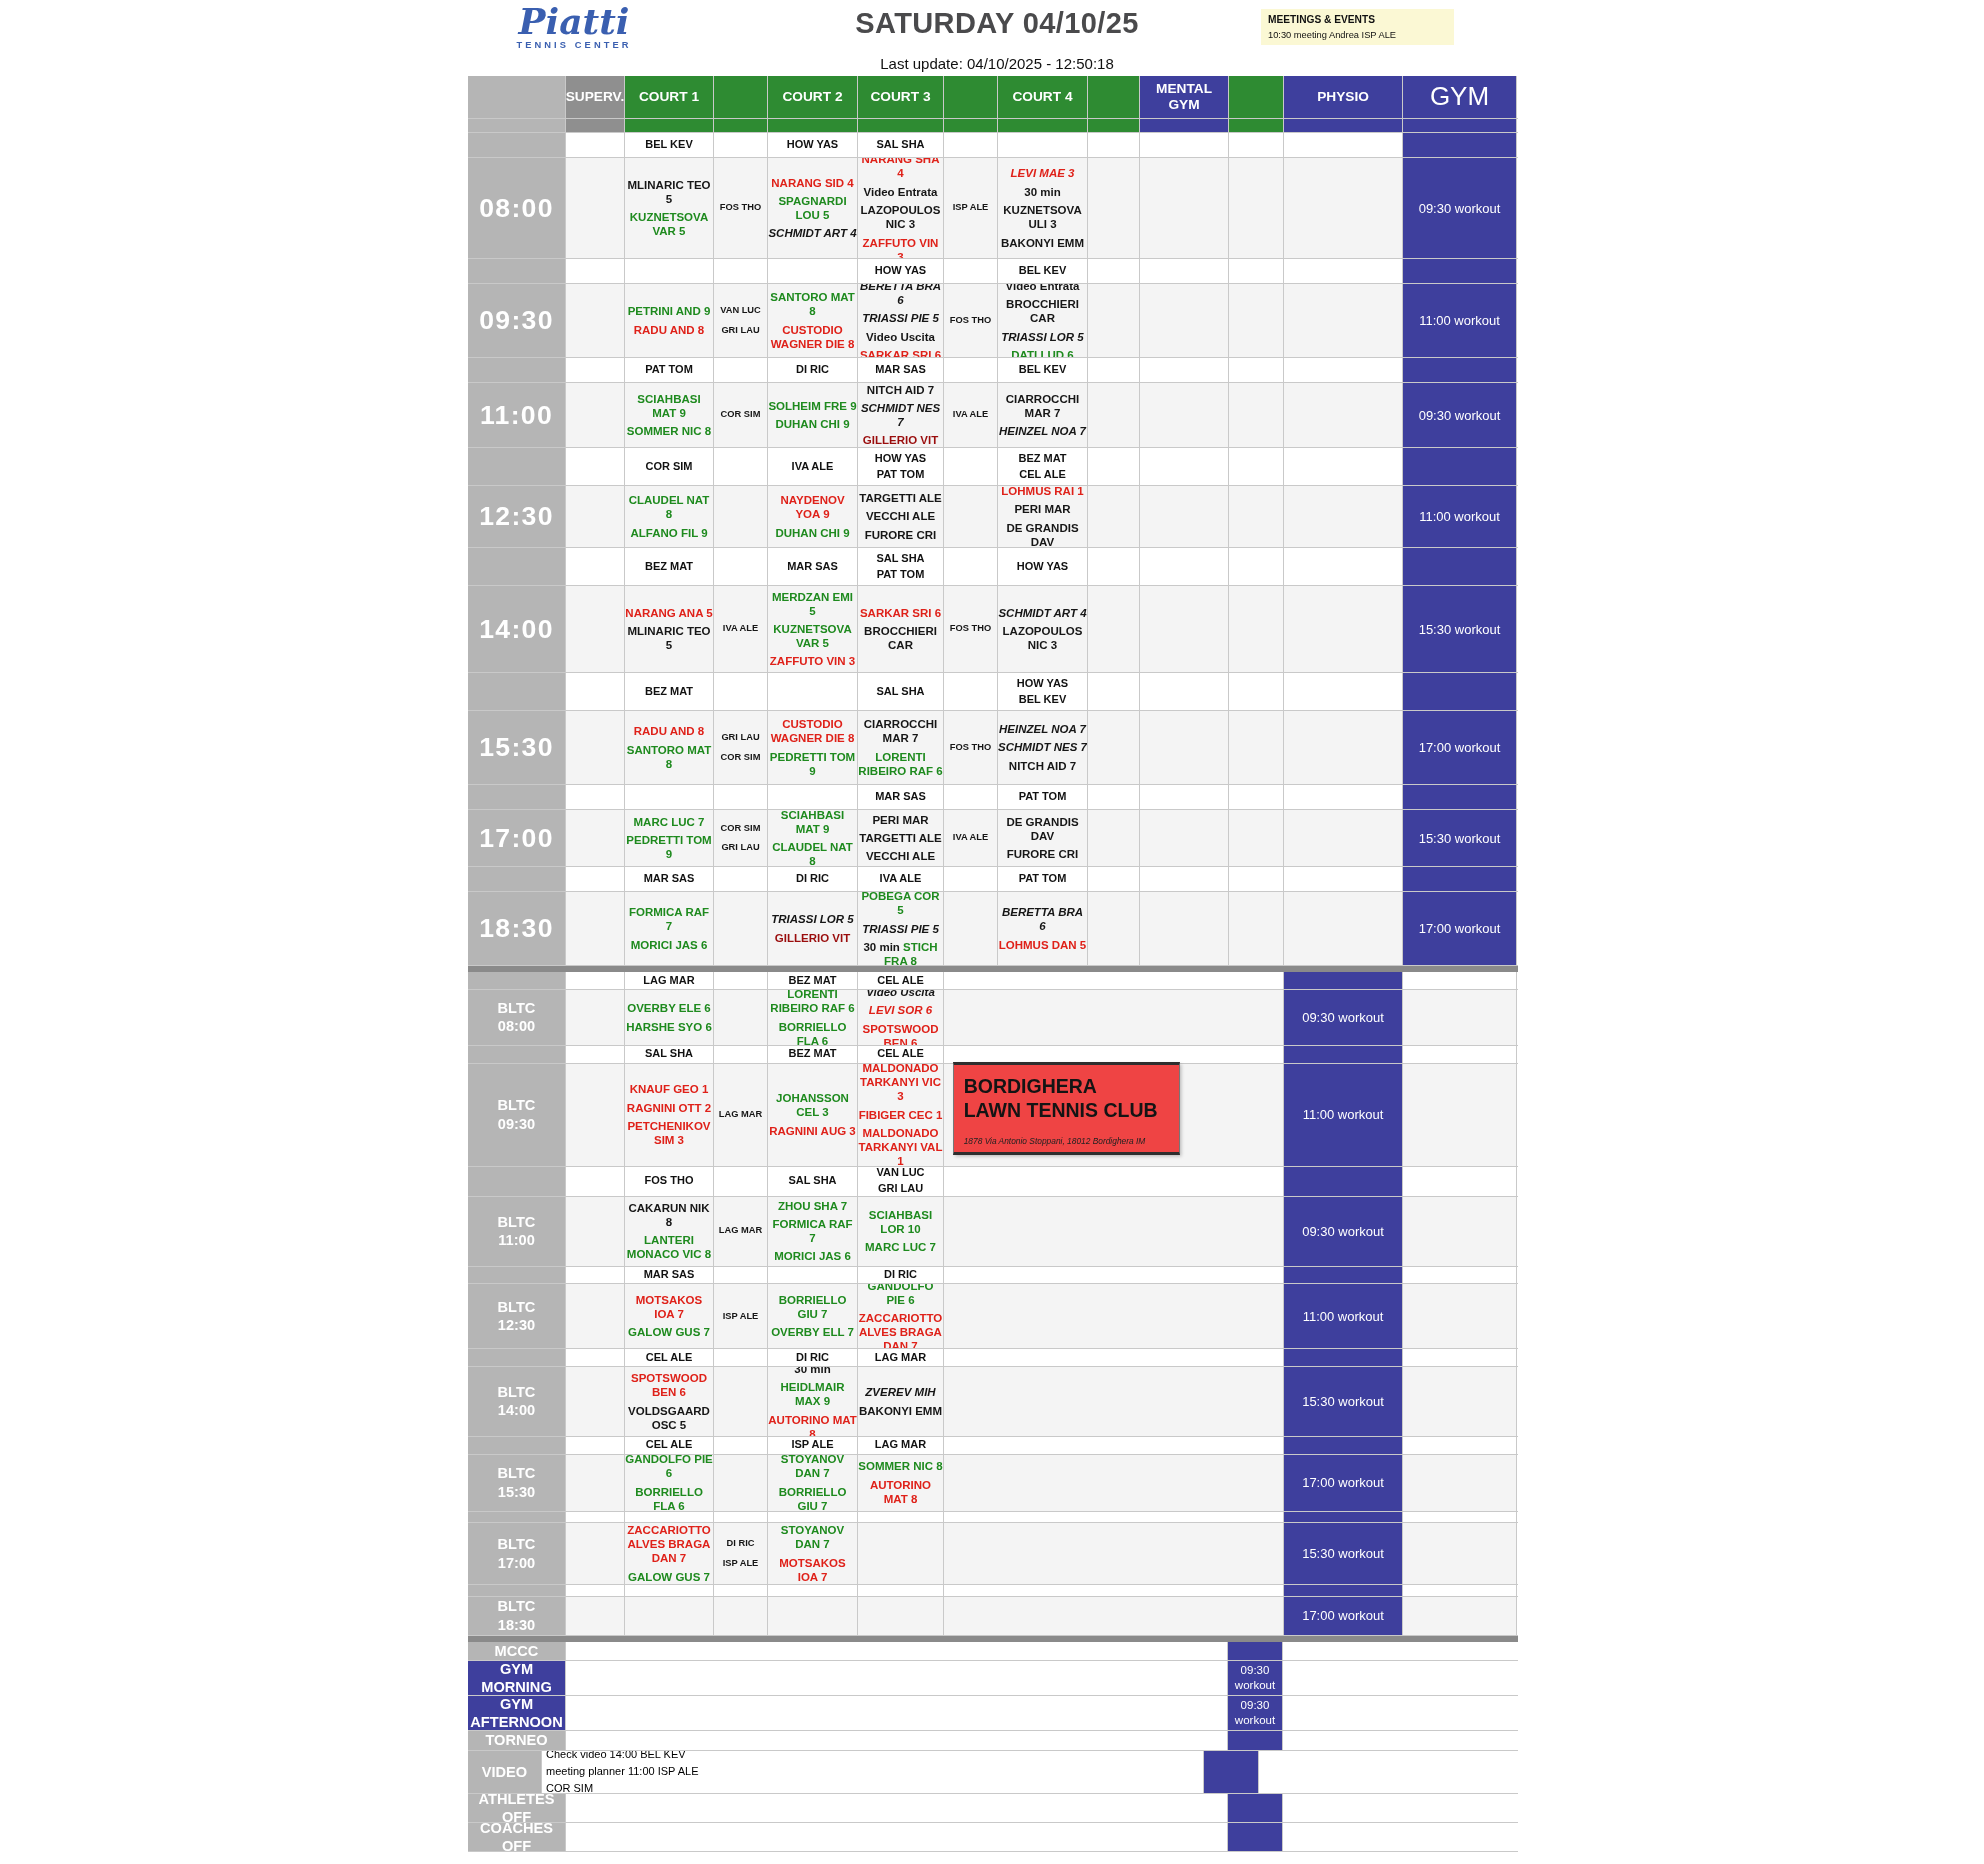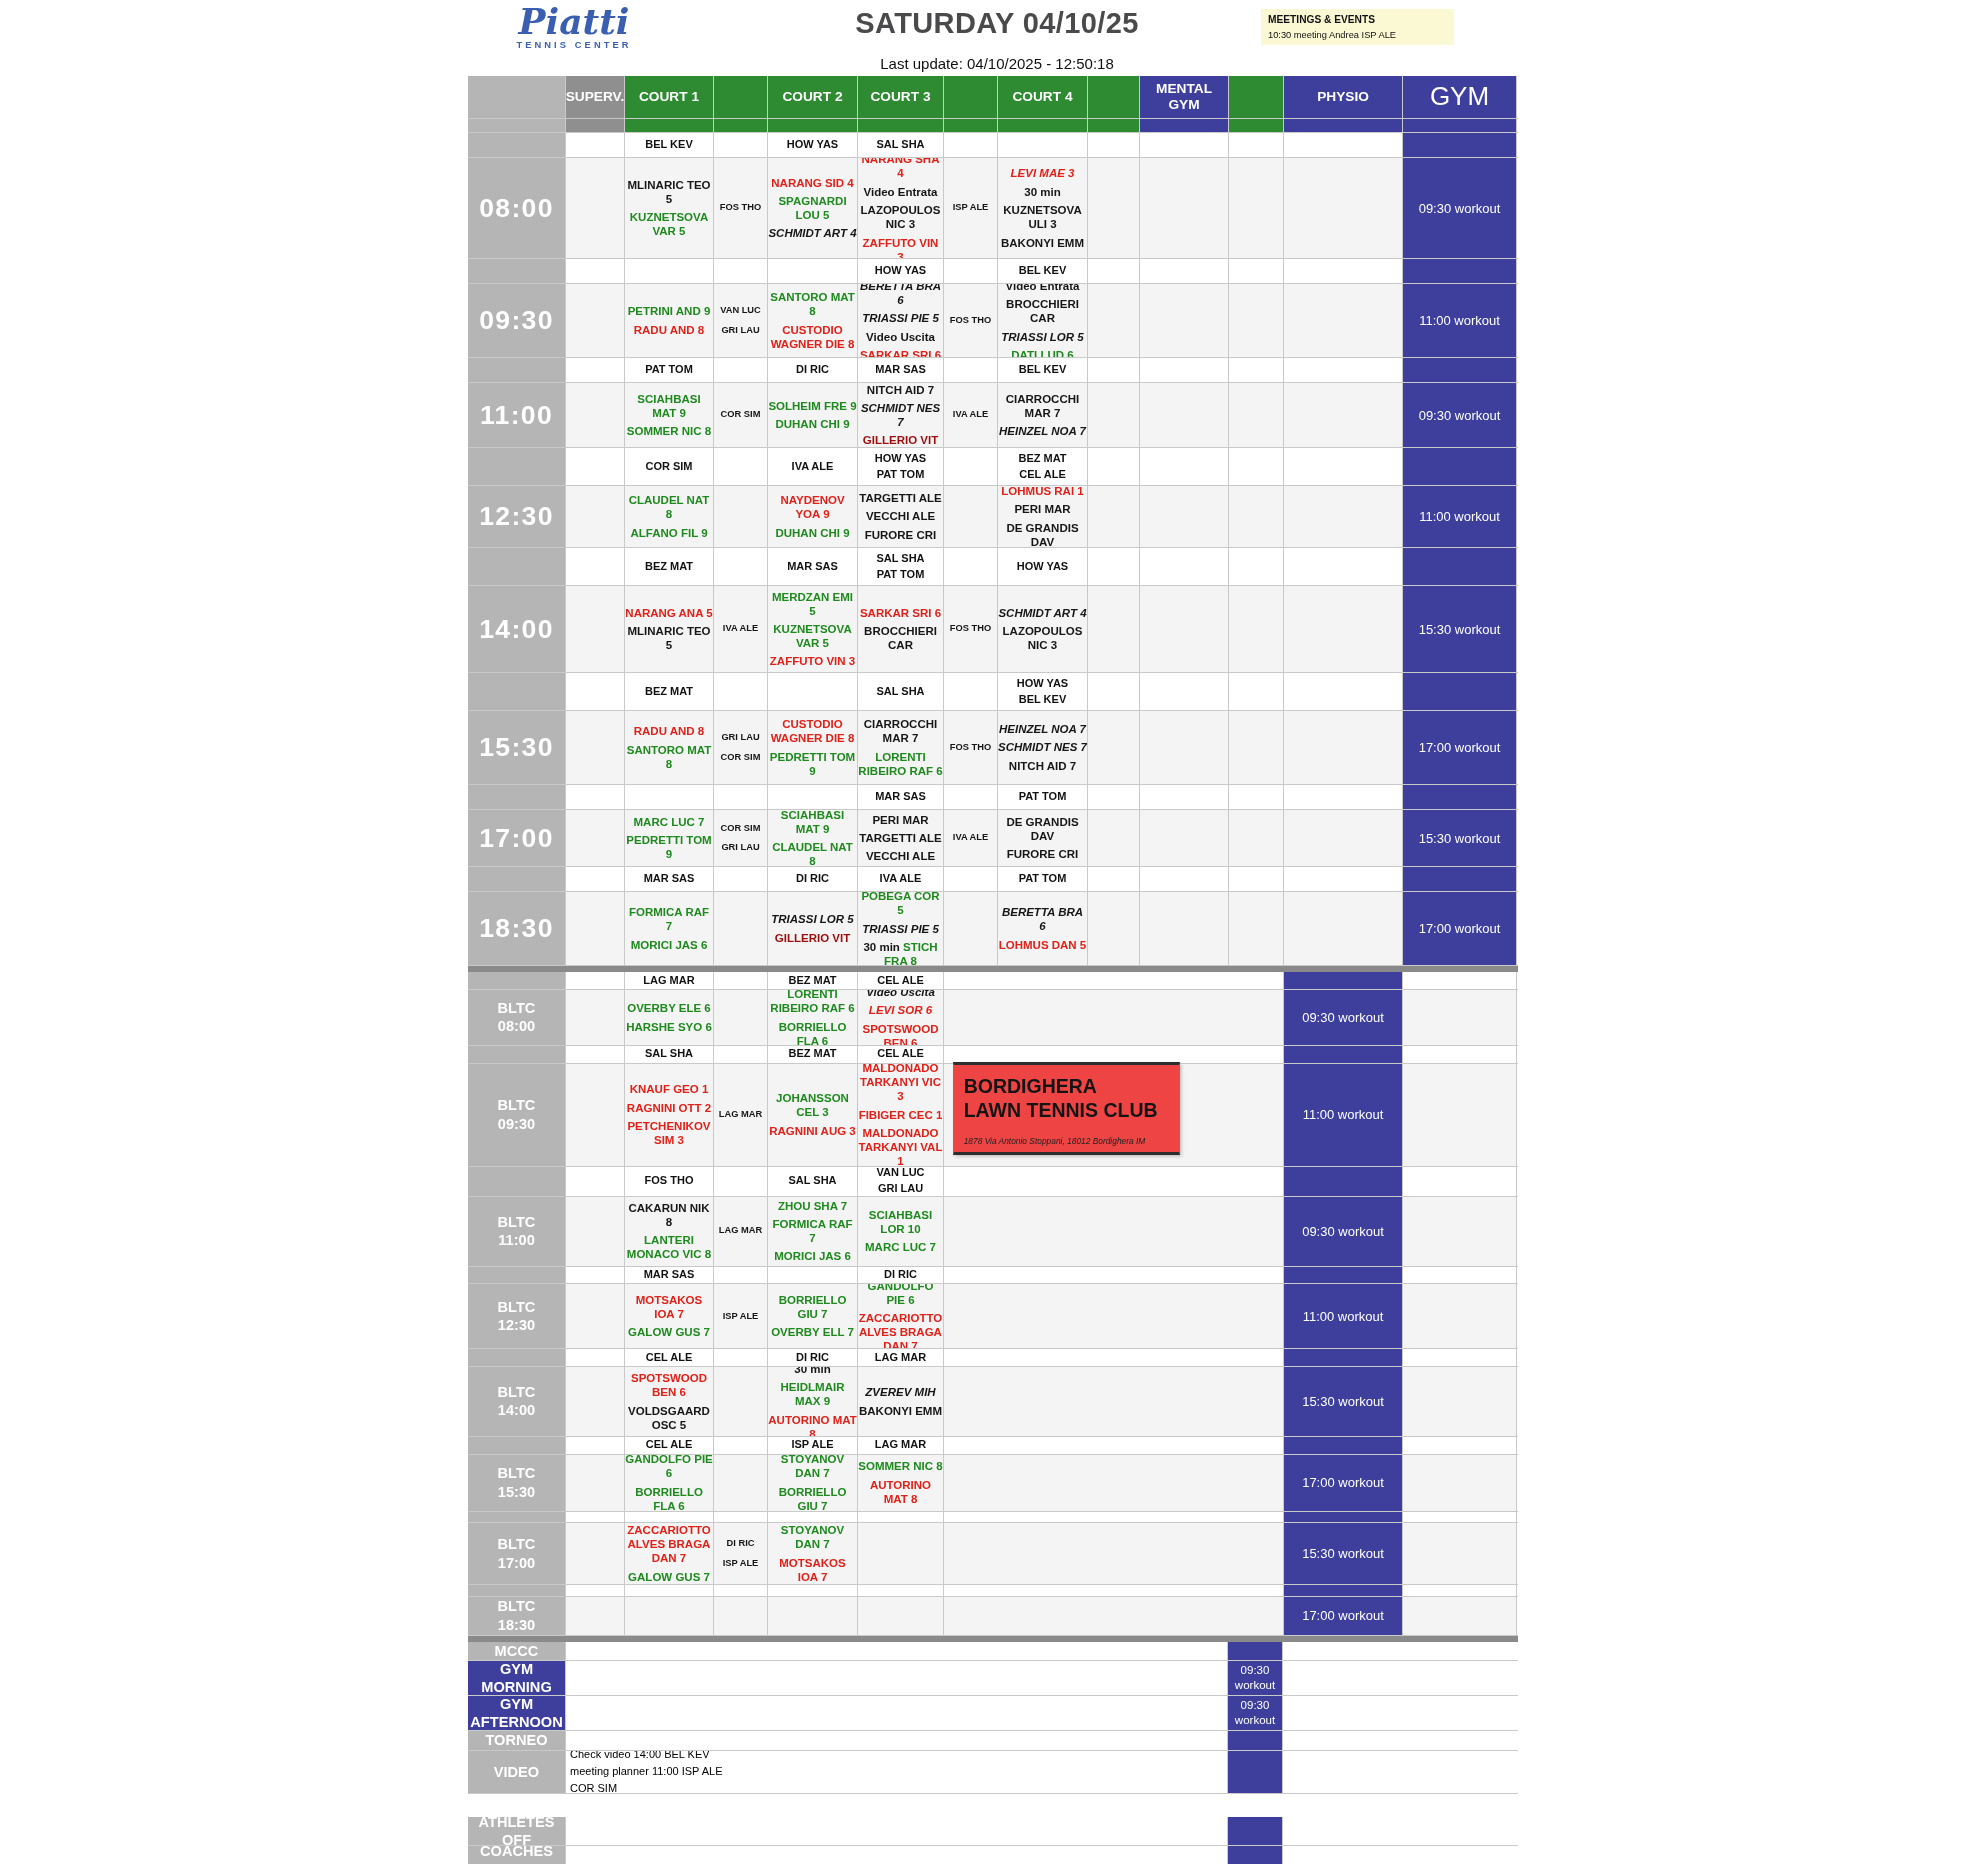--- a/index.html
+++ b/index.html
@@ -938,31 +938,31 @@
       </div>
     </div>
     <div class="row" style="height: 19.5px;">
       <div class="cell bg-time" style="width: 98px;">
         <div class="time-sm">TORNEO</div>
       </div>
       <div class="cell bg-white" style="width: 662px;"></div>
       <div class="cell bg-blue" style="width: 55px;"></div>
     </div>
     <div class="row" style="height: 43px;">
-      <div class="cell bg-time" style="width: 98px;">
+      <div class="cell bg-time" style="width: 74px;">
         <div class="time-sm">VIDEO</div>
       </div>
       <div class="cell bg-white notecell" style="width: 662px;">
         <div class="note-line">Check video 14:00 BEL KEV</div>
         <div class="note-line">meeting planner 11:00 ISP  ALE</div>
         <div class="note-line">COR SIM</div>
       </div>
       <div class="cell bg-blue" style="width: 55px;"></div>
     </div>
-    <div class="row" style="height: 29px; margin-top: 23px;">
+    <div class="row" style="height: 29px;">
       <div class="cell bg-time" style="width: 98px;">
         <div class="time-sm">ATHLETES</div>
         <div class="time-sm">OFF</div>
       </div>
       <div class="cell bg-white" style="width: 662px;"></div>
       <div class="cell bg-blue" style="width: 55px;"></div>
     </div>
     <div class="row" style="height: 29px;">
       <div class="cell bg-time" style="width: 98px;">
         <div class="time-sm">COACHES</div>

